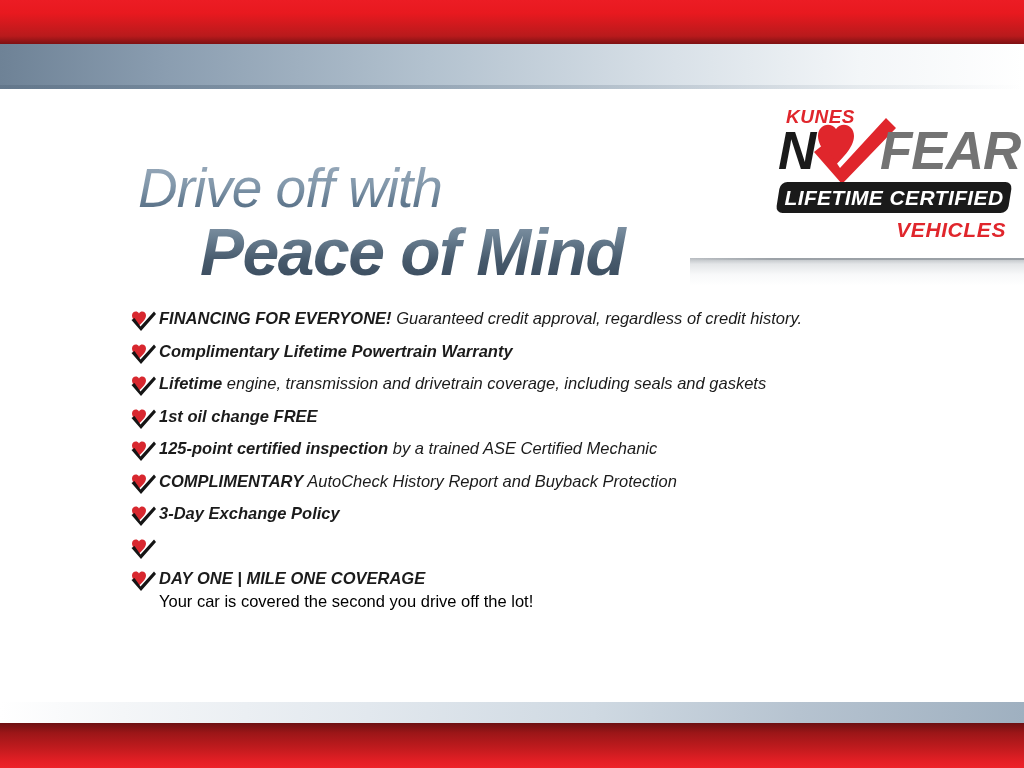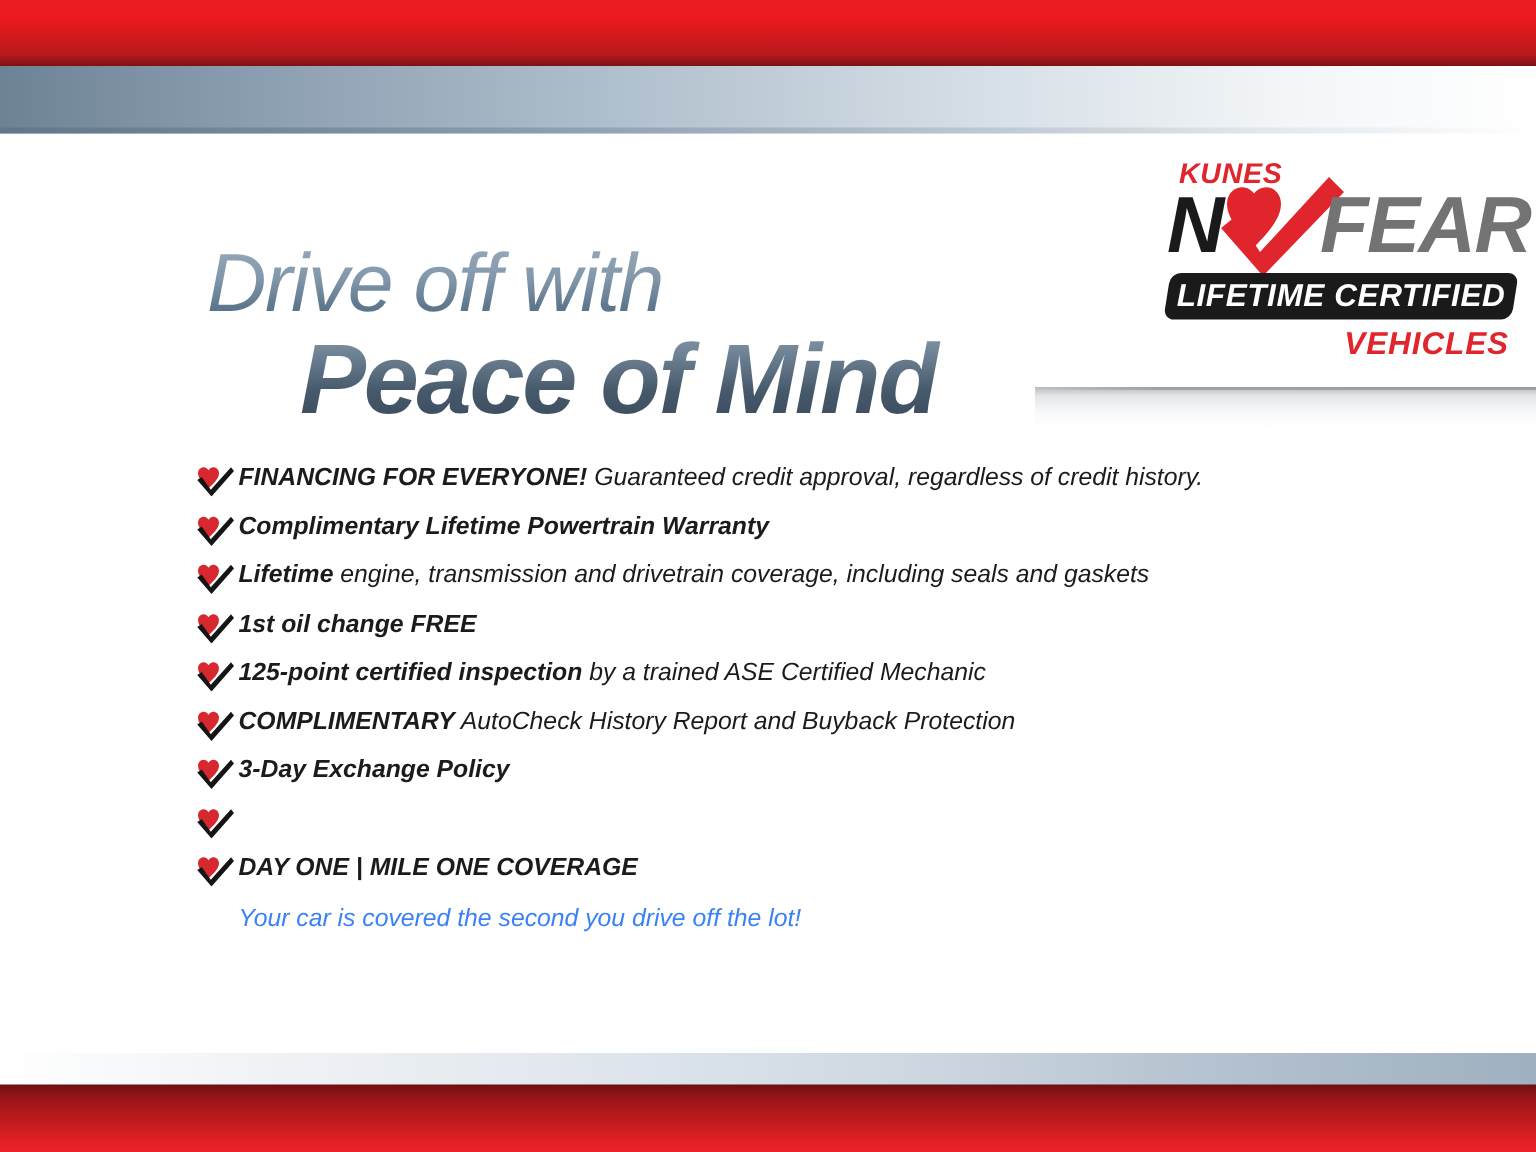--- a/index.html
+++ b/index.html
@@ -233,24 +233,23 @@
     font-style: italic;
     color: #1b1b1b;
     line-height: 1.25;
     white-space: nowrap;
   }
   .bullet-text .b {
     font-weight: 700;
   }
   .bullet-sub {
     font-size: 16.5px;
-    font-style: italic;
-    color: #3b82f6;
+    color: #000000;
     margin-left: 36px;
-    margin-top: 14px;
+    margin-top: 3px;
     white-space: nowrap;
   }
 </style>
 </head>
 <body>
 
 <div class="banner-top">
   <div class="band-red-top"></div>
   <div class="band-gray-top"></div>
 </div>

